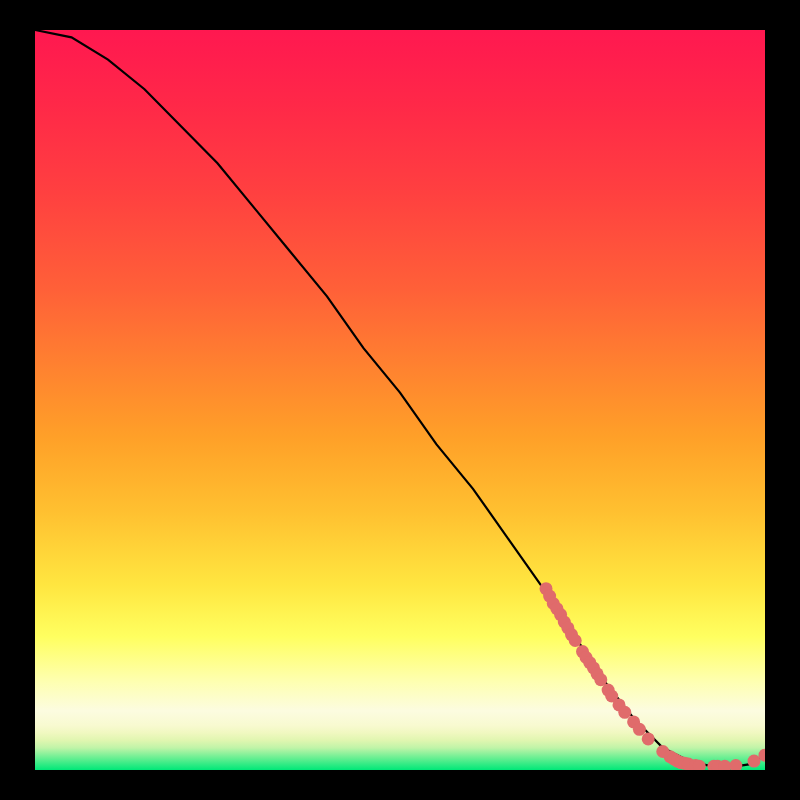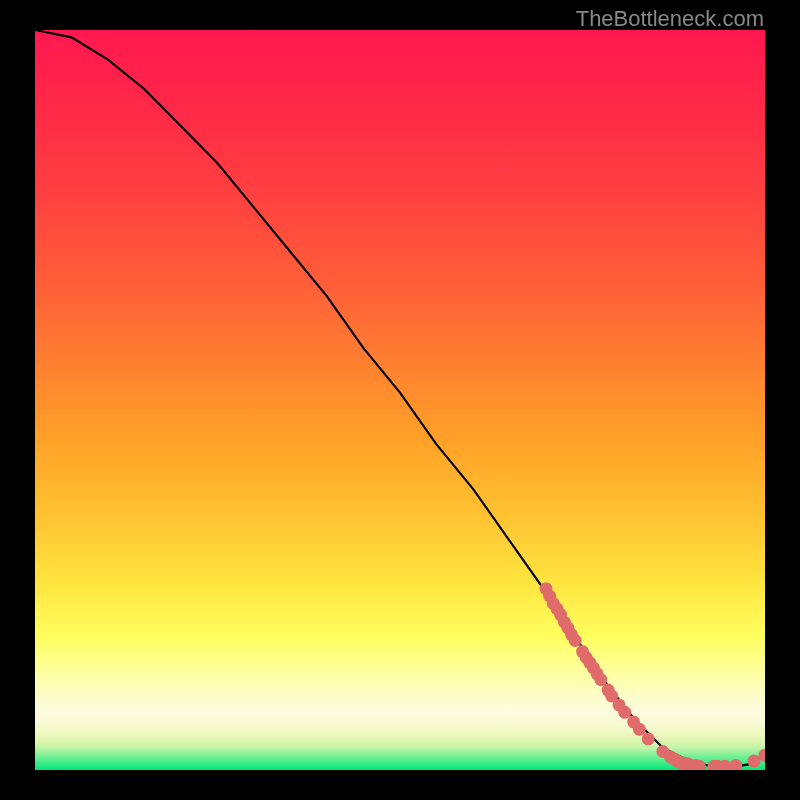--- a/index.html
+++ b/index.html
@@ -57,21 +57,20 @@
     left: 0;
     top: 0;
     width: 730px;
     height: 740px;
   }
 </style>
 </head>
 <body>
 
 <div class="container">
-  <div class="watermark">TheBottleneck.com</div>
   <div class="plot-area">
     <svg class="curve" viewBox="0 0 730 740" preserveAspectRatio="none">
       <path id="main-curve" fill="none" stroke="#000" stroke-width="2.2" d="M0.0 0.0 L36.5 7.4 L73.0 29.6 L109.5 59.2 L146.0 96.2 L182.5 133.2 L219.0 177.6 L255.5 222.0 L292.0 266.4 L328.5 318.2 L365.0 362.6 L401.5 414.4 L438.0 458.8 L474.5 510.6 L511.0 562.4 L540.2 606.8 L569.4 651.2 L598.6 688.2 L627.8 717.8 L657.0 732.6 L678.9 736.3 L700.8 736.3 L715.4 734.1 L730.0 725.2 "></path>
       <g id="dots-group">
           <circle cx="511.0" cy="558.7" r="6.5" fill="#e06b6b"></circle>
           <circle cx="514.6" cy="566.1" r="6.5" fill="#e06b6b"></circle>
           <circle cx="518.3" cy="573.5" r="6.5" fill="#e06b6b"></circle>
           <circle cx="521.9" cy="578.7" r="6.5" fill="#e06b6b"></circle>
           <circle cx="525.6" cy="584.6" r="6.5" fill="#e06b6b"></circle>
           <circle cx="529.3" cy="592.0" r="6.5" fill="#e06b6b"></circle>

